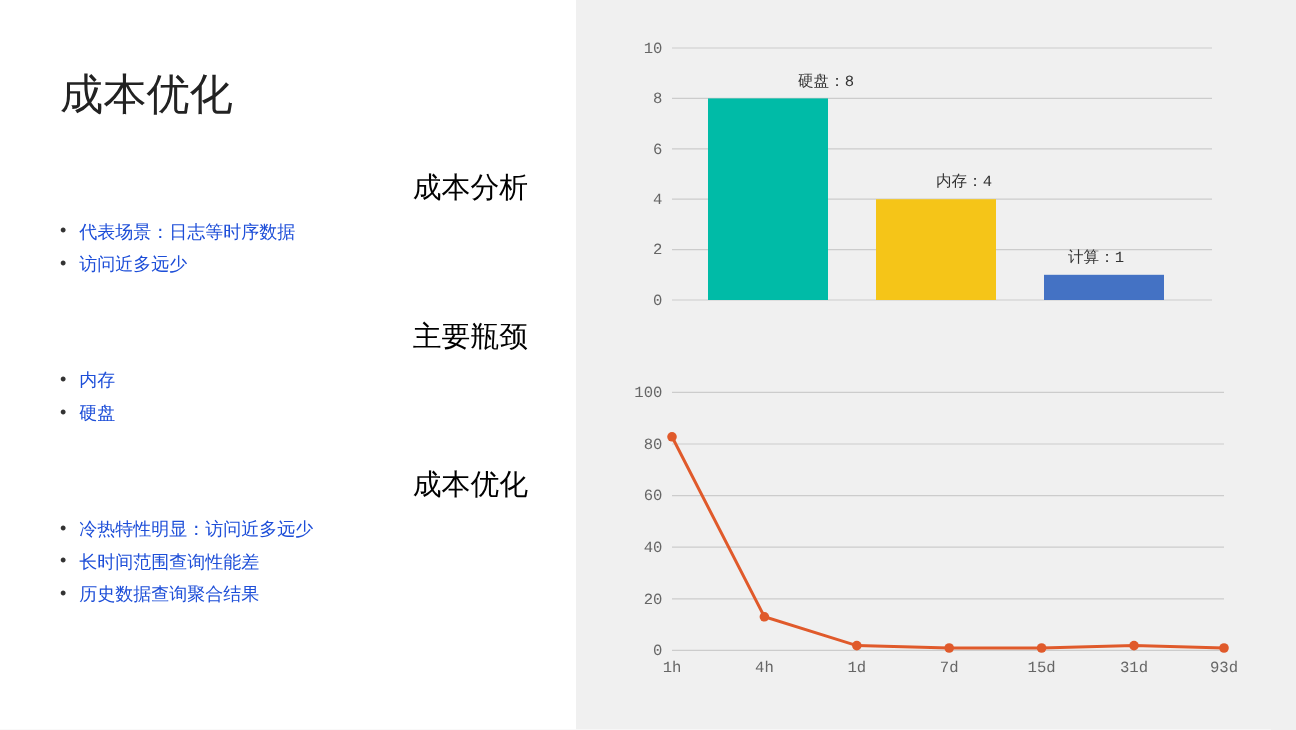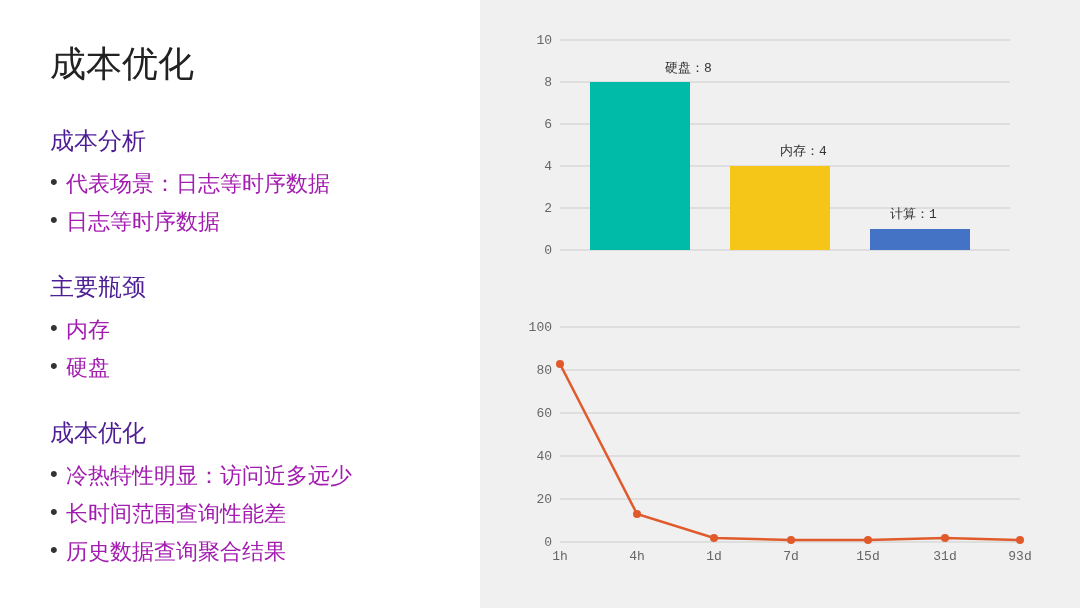--- a/index.html
+++ b/index.html
@@ -7,48 +7,49 @@
       width: 1080px;
       height: 608px;
       background: #fff;
       font-family: 'PingFang SC', 'Microsoft YaHei', 'SimHei', sans-serif;
       overflow: hidden;
       display: flex;
     }
 
     .left-panel {
       width: 480px;
-      padding: 40px 40px 30px 50px;
+      padding: 55px 40px 30px 50px;
       display: flex;
       flex-direction: column;
     }
 
     .main-title {
       font-size: 36px;
       font-weight: 500;
       color: #222;
       margin-bottom: 28px;
     }
 
     .section-title {
       font-size: 24px;
       font-weight: 500;
-      color: #4c1d95;
+      color: #000000;
       margin-bottom: 12px;
       margin-top: 8px;
+      text-align: right;
     }
 
     .bullet-list {
       list-style: none;
       margin-bottom: 16px;
     }
 
     .bullet-list li {
-      font-size: 22px;
-      color: #a21caf;
+      font-size: 15px;
+      color: #1d4ed8;
       margin-bottom: 8px;
       padding-left: 16px;
       position: relative;
     }
 
     .bullet-list li::before {
       content: '•';
       position: absolute;
       left: 0;
       color: #333;
@@ -76,21 +77,21 @@
   </style>
 </head>
 <body>
 
 <div class="left-panel">
   <h1 class="main-title">成本优化</h1>
 
   <h2 class="section-title">成本分析</h2>
   <ul class="bullet-list">
     <li>代表场景：日志等时序数据</li>
-    <li>日志等时序数据</li>
+    <li>访问近多远少</li>
   </ul>
 
   <h2 class="section-title section-gap">主要瓶颈</h2>
   <ul class="bullet-list">
     <li>内存</li>
     <li>硬盘</li>
   </ul>
 
   <h2 class="section-title section-gap">成本优化</h2>
   <ul class="bullet-list">

